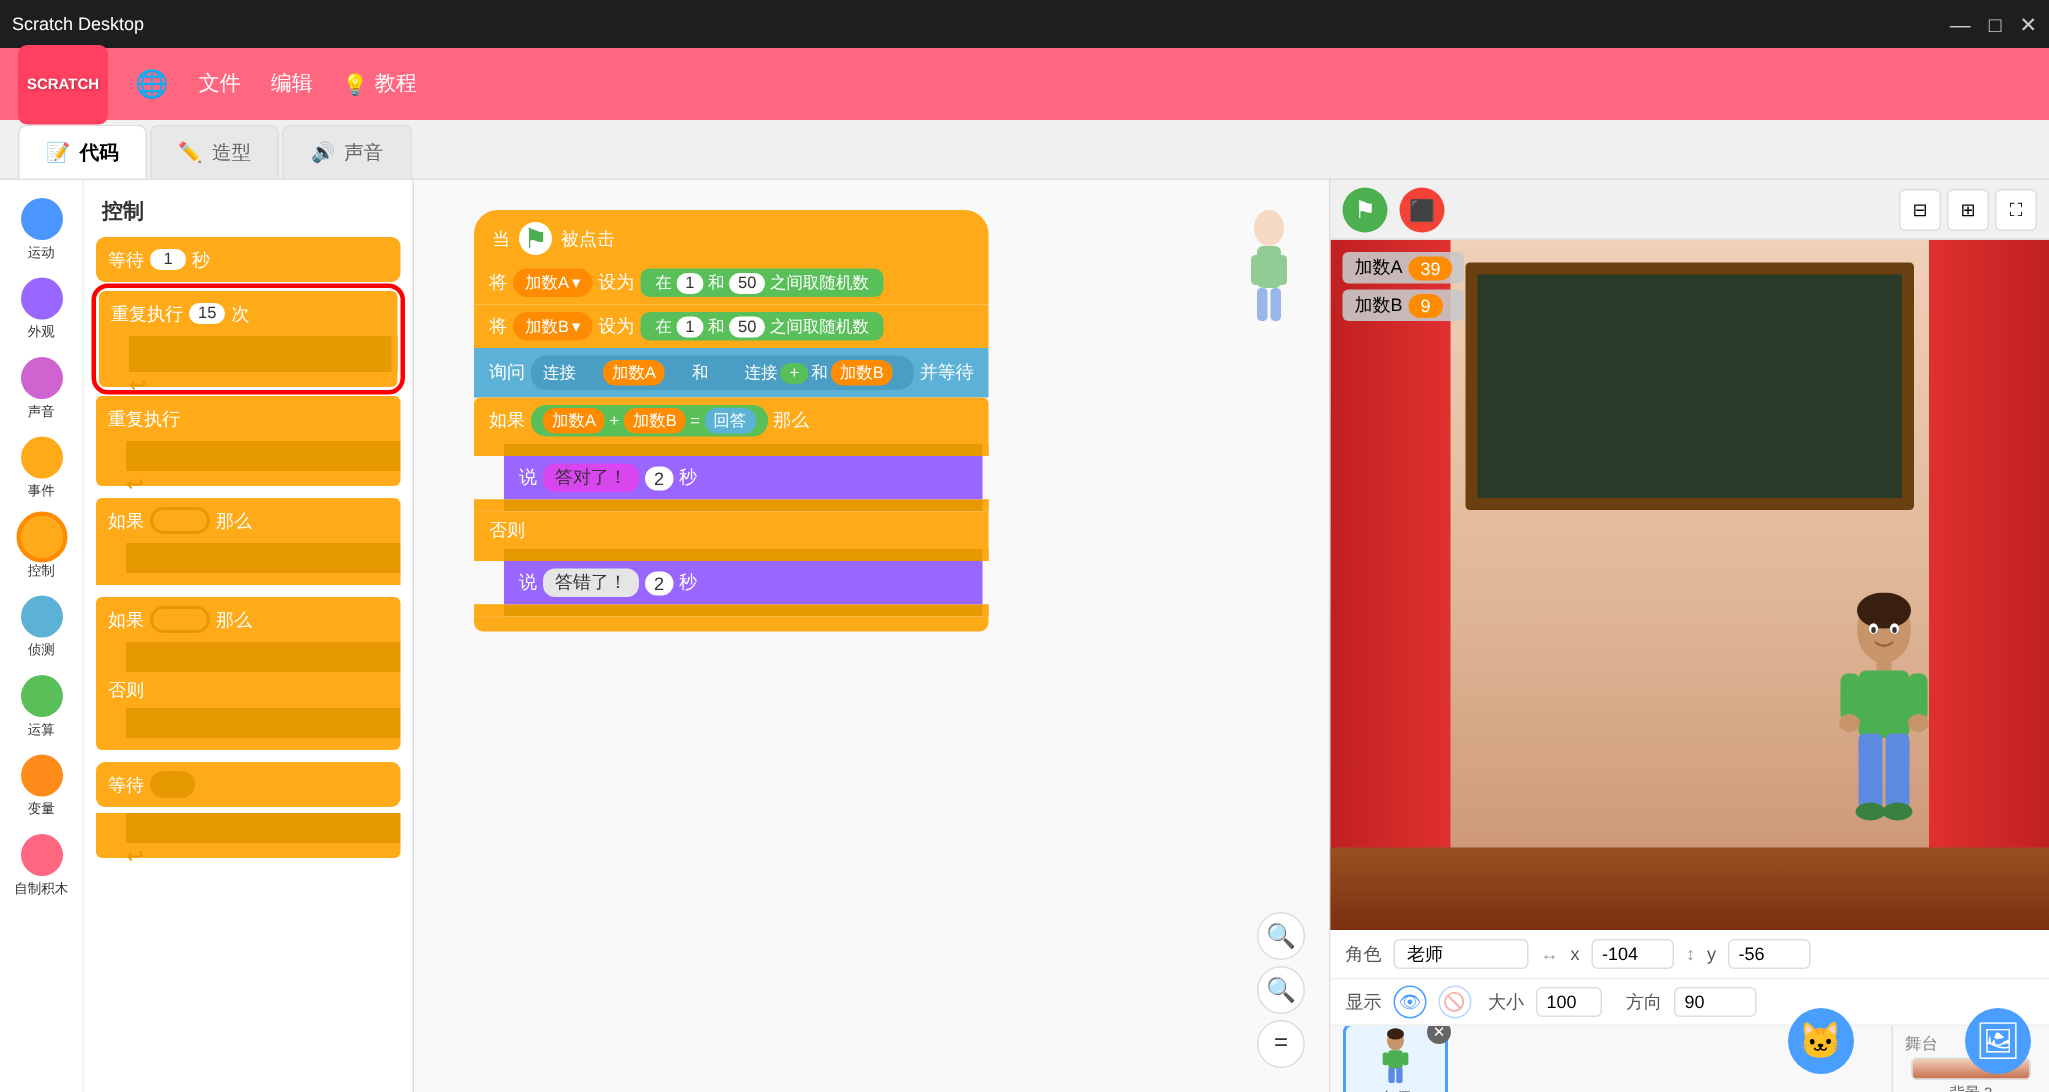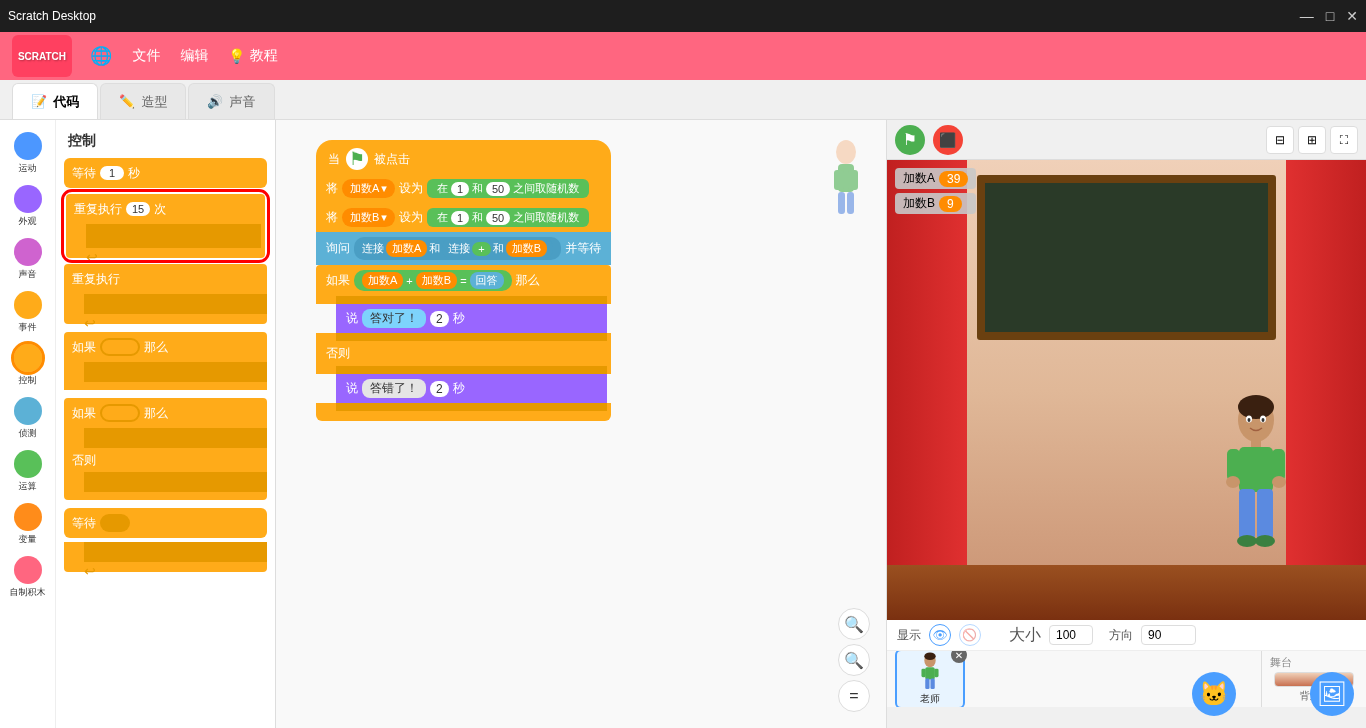--- a/index.html
+++ b/index.html
@@ -24,21 +24,21 @@
     .menubar {
       height: 48px;
       background: #ff6680;
       display: flex;
       align-items: center;
       padding: 0 12px;
       gap: 0;
     }
     .scratch-logo {
       width: 60px;
-      height: 42px;
+      height: 53px;
       background: #ff4060;
       border-radius: 6px;
       display: flex;
       align-items: center;
       justify-content: center;
       color: #fff;
       font-weight: bold;
       font-size: 14px;
       margin-right: 8px;
       letter-spacing: 1px;
@@ -559,21 +559,21 @@
             <span>在</span>
             <span style="background:#fff; color:#333; border-radius:8px; padding:1px 6px;">1</span>
             <span>和</span>
             <span style="background:#fff; color:#333; border-radius:8px; padding:1px 6px;">50</span>
             <span>之间取随机数</span>
           </span>
         </div>
 
         <div style="background:#5cb1d6; padding:5px 10px; display:flex; align-items:center; gap:4px; font-size:12px; color:#fff; flex-wrap:wrap; min-height:28px;">
           <span>询问</span>
-          <span style="background:#4a9ec4; border-radius:10px; padding:2px 8px; font-size:11px; display:flex; align-items:center; gap:2px;">
+          <span style="background:#4a9ec4; border-radius:10px; padding:2px 8px; font-size:11px; display:flex; align-items:center; gap:18px;">
             <span>连接</span>
             <span style="background:#ff8c00; border-radius:8px; padding:1px 6px; color:#fff;">加数A</span>
             <span>和</span>
             <span style="background:#4a9ec4; border-radius:8px; padding:1px 6px; display:flex; align-items:center; gap:2px;">
               <span>连接</span>
               <span style="background:#59c059; border-radius:8px; padding:1px 6px; color:#fff;">+</span>
               <span>和</span>
               <span style="background:#ff8c00; border-radius:8px; padding:1px 6px; color:#fff;">加数B</span>
             </span>
           </span>
@@ -590,21 +590,21 @@
               <span style="background:#ff8c00; border-radius:8px; padding:1px 6px; color:#fff;">加数B</span>
               <span>=</span>
               <span style="background:#5cb1d6; border-radius:8px; padding:1px 6px; color:#fff;">回答</span>
             </span>
             <span>那么</span>
           </div>
 
           <div style="background:#e69900; min-height:8px; border-left: 20px solid #ffab19; border-right: 4px solid #ffab19;"></div>
           <div style="background:#9966ff; padding:5px 10px; display:flex; align-items:center; gap:4px; font-size:12px; color:#fff; margin-left:20px; margin-right:4px;">
             <span>说</span>
-            <span style="background:#7dd3fc; color:#333; border-radius:8px; padding:1px 8px;">答对了！</span>
+            <span style="background:#d946ef; color:#333; border-radius:8px; padding:1px 8px;">答对了！</span>
             <span style="background:#fff; color:#333; border-radius:8px; padding:1px 6px;">2</span>
             <span>秒</span>
           </div>
           <div style="background:#e69900; min-height:8px; border-left: 20px solid #ffab19; border-right: 4px solid #ffab19;"></div>
 
           <div style="background:#ffab19; padding:4px 10px; font-size:12px; color:#fff;">
             <span>否则</span>
           </div>
           <div style="background:#e69900; min-height:8px; border-left: 20px solid #ffab19; border-right: 4px solid #ffab19;"></div>
           <div style="background:#9966ff; padding:5px 10px; display:flex; align-items:center; gap:4px; font-size:12px; color:#fff; margin-left:20px; margin-right:4px;">
@@ -705,26 +705,36 @@
           <rect x="46" y="94" width="16" height="50" rx="4" fill="#5b8ae0"></rect>
 
           <ellipse cx="36" cy="146" rx="10" ry="6" fill="#3a8040"></ellipse>
           <ellipse cx="54" cy="146" rx="10" ry="6" fill="#3a8040"></ellipse>
         </svg>
       </div>
     </div>
 
     <div style="height:108px; display:flex; flex-direction:column;">
 
+      <div style="display:flex; align-items:center; gap:8px; padding: 6px 10px; border-bottom: 1px solid #eee; background:#fff;">
+        <span style="font-size:12px; color:#555;">角色</span>
+        <input type="text" style="border: 1px solid rgb(221, 221, 221); border-radius: 4px; padding: 2px 8px; font-size: 12px; width: 90px;" value="老师">
+        <span style="font-size:12px; color:#999;">↔</span>
+        <span style="font-size:12px; color:#555;">x</span>
+        <input type="text" style="border: 1px solid rgb(221, 221, 221); border-radius: 4px; padding: 2px 6px; font-size: 12px; width: 55px;" value="-104">
+        <span style="font-size:12px; color:#999;">↕</span>
+        <span style="font-size:12px; color:#555;">y</span>
+        <input type="text" style="border: 1px solid rgb(221, 221, 221); border-radius: 4px; padding: 2px 6px; font-size: 12px; width: 55px;" value="-56">
+      </div>
 
       <div style="display:flex; align-items:center; gap:8px; padding: 4px 10px; border-bottom:1px solid #eee; background:#fff;">
         <span style="font-size:12px; color:#555;">显示</span>
         <button class="eye-btn">👁</button>
         <button class="eye-btn" style="opacity:0.4;">🚫</button>
-        <span style="font-size:16px; color:#555; margin-left:20px;">大小</span>
+        <span style="font-size:12px; color:#555; margin-left:3px;">大小</span>
         <input type="text" style="border: 1px solid rgb(221, 221, 221); border-radius: 4px; padding: 2px 6px; font-size: 12px; width: 44px;" value="100">
         <span style="font-size:12px; color:#555; margin-left:8px;">方向</span>
         <input type="text" style="border: 1px solid rgb(221, 221, 221); border-radius: 4px; padding: 2px 6px; font-size: 12px; width: 55px;" value="90">
       </div>
 
       <div style="display:flex; height:56px; background:#f8f8f8;">
         <div style="flex:1; padding:4px 8px; overflow-x:auto; display:flex; align-items:center; gap:8px;">
           <div class="sprite-thumb">
             <div class="sprite-delete">✕</div>
             <svg width="30" height="38" viewBox="0 0 60 80">

